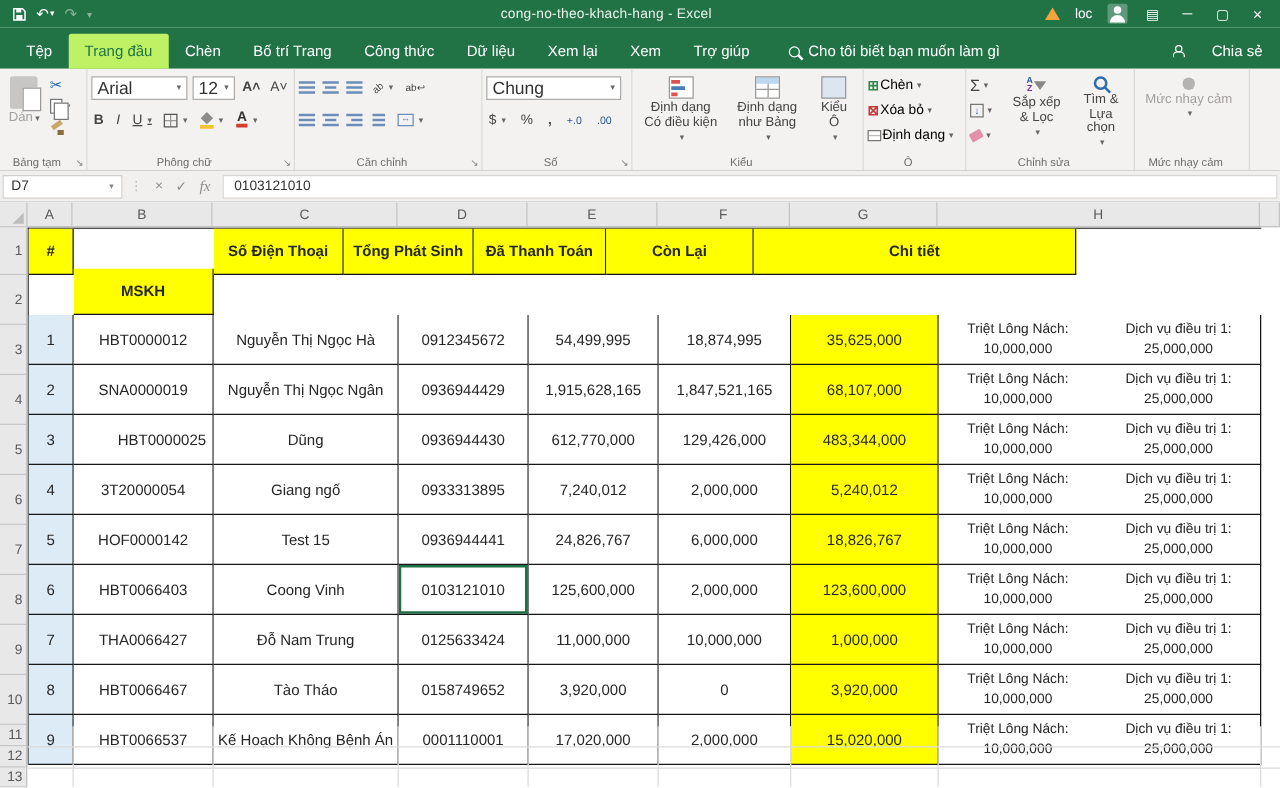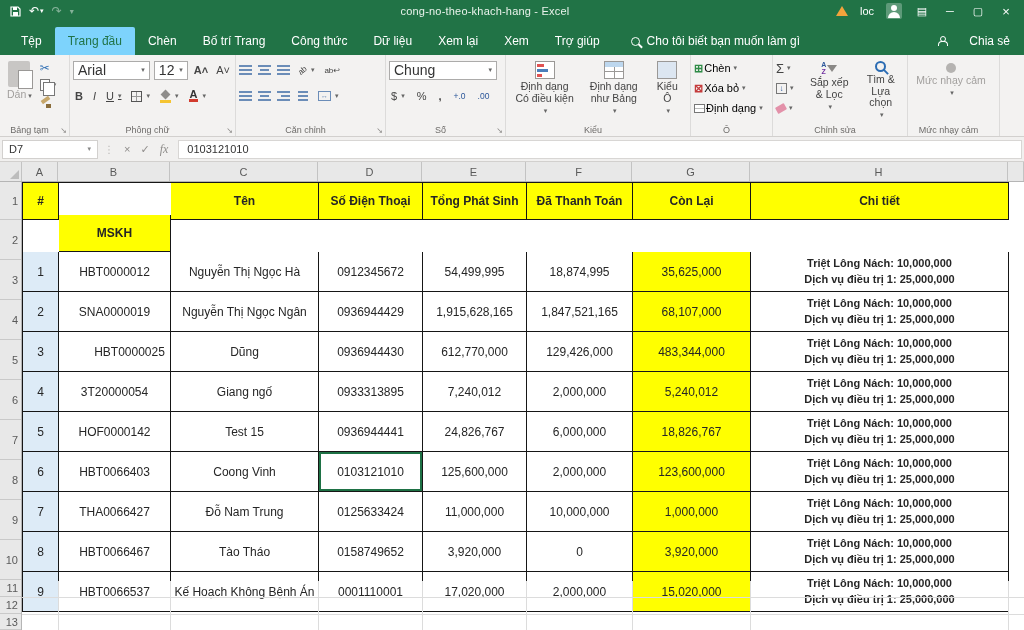--- a/index.html
+++ b/index.html
@@ -18,21 +18,21 @@
     border-bottom:10px solid #f2a33c; display:inline-block; }
   .avatar { width:16px; height:16px; background:rgba(255,255,255,.28); border-radius:2px; position:relative; }
   .avatar::before { content:""; position:absolute; top:2px; left:5px; width:6px; height:6px; border-radius:50%; background:#fff; }
   .avatar::after  { content:""; position:absolute; bottom:1px; left:2px; width:12px; height:6px; border-radius:6px 6px 0 0; background:#fff; }
   .winbtn { font-size:11px; width:16px; text-align:center; }
 
   
   .tabbar { height:33px; background:#217346; display:flex; align-items:flex-end; color:#fff; }
   .tabs { display:flex; align-items:flex-end; padding-left:8px; }
   .tab { font-size:12px; padding:0 13px; height:28px; line-height:28px; cursor:default; white-space:nowrap; }
-  .tab.active { background:#7dd3fc; color:#217346; border-radius:2px 2px 0 0; }
+  .tab.active { background:#bef264; color:#217346; border-radius:2px 2px 0 0; }
   .tellme { display:flex; align-items:center; gap:7px; margin-left:18px; height:28px; font-size:12px; color:#fff; }
   .mag { width:9px; height:9px; border:1.5px solid #fff; border-radius:50%; position:relative; display:inline-block; }
   .mag::after { content:""; position:absolute; width:5px; height:1.5px; background:#fff;
     bottom:-2px; right:-4px; transform:rotate(45deg); }
   .share { margin-left:auto; display:flex; align-items:center; gap:22px; font-size:12px; padding-right:14px; height:28px; }
   .person { width:10px; height:10px; position:relative; display:inline-block; }
   .person::before { content:""; position:absolute; top:0; left:3px; width:4px; height:4px; border-radius:50%; border:1px solid #fff; }
   .person::after { content:""; position:absolute; bottom:0; left:1px; width:8px; height:4px; border:1px solid #fff; border-bottom:none; border-radius:4px 4px 0 0; }
 
   
@@ -127,21 +127,21 @@
 
   .xtable { position:absolute; left:0; top:0; width:987px; border-top:1px solid #161616; border-left:1px solid #161616; }
   .trow { display:flex; }
   .tc { flex:none; border-right:1px solid #161616; border-bottom:1px solid #161616;
     display:flex; align-items:center; justify-content:center; font-size:12px; color:#262626;
     overflow:hidden; text-align:center; }
   .trow.hdr .tc { background:#ffff00; font-weight:bold; height:37px; }
   .trow.data .tc { height:40px; background:#fff; }
   .trow.data .tc.idx { background:#ddebf7; }
   .trow.data .tc.rem { background:#ffff00; }
-  .tc.detail { flex-direction:column; justify-content:center; font-size:11px; line-height:1.4;font-weight:bold; }
+  .tc.detail { flex-direction:row; justify-content:flex-end; font-size:11px; line-height:1.4; }
   .tc.sel { box-shadow:inset 0 0 0 2px #1e7145; }
   .vline { position:absolute; width:1px; background:#dcdcdc; }
   .hline { position:absolute; left:0; height:1px; background:#dcdcdc; }
 </style>
 </head>
 <body>
 
 <div class="titlebar">
   <div class="qat">
     <span class="qbtn">
@@ -408,21 +408,20 @@
         <div class="gcell" style="height: 40px;">10</div>
         <div class="gcell" style="height: 17px;">11</div>
         <div class="gcell" style="height: 17px;">12</div>
         <div class="gcell" style="height: 16px;">13</div>
       </div>
     <div class="gridarea" id="gridarea">
       <div class="xtable" id="xtable">
           <div class="trow hdr">
             <div class="tc" style="width: 36px;">#</div>
             <div class="tc" style="width: 112px; margin-top: 32px;">MSKH</div>
-            <div class="tc" style="width: 148px;">Tên</div>
             <div class="tc" style="width: 104px;">Số Điện Thoại</div>
             <div class="tc" style="width: 104px;">Tổng Phát Sinh</div>
             <div class="tc" style="width: 106px;">Đã Thanh Toán</div>
             <div class="tc" style="width: 118px;">Còn Lại</div>
             <div class="tc" style="width: 258px;">Chi tiết</div>
           </div>
           <div class="trow data">
             <div class="tc idx" style="width: 36px;">1</div>
             <div class="tc" style="width: 112px;">HBT0000012</div>
             <div class="tc" style="width: 148px;">Nguyễn Thị Ngọc Hà</div>

